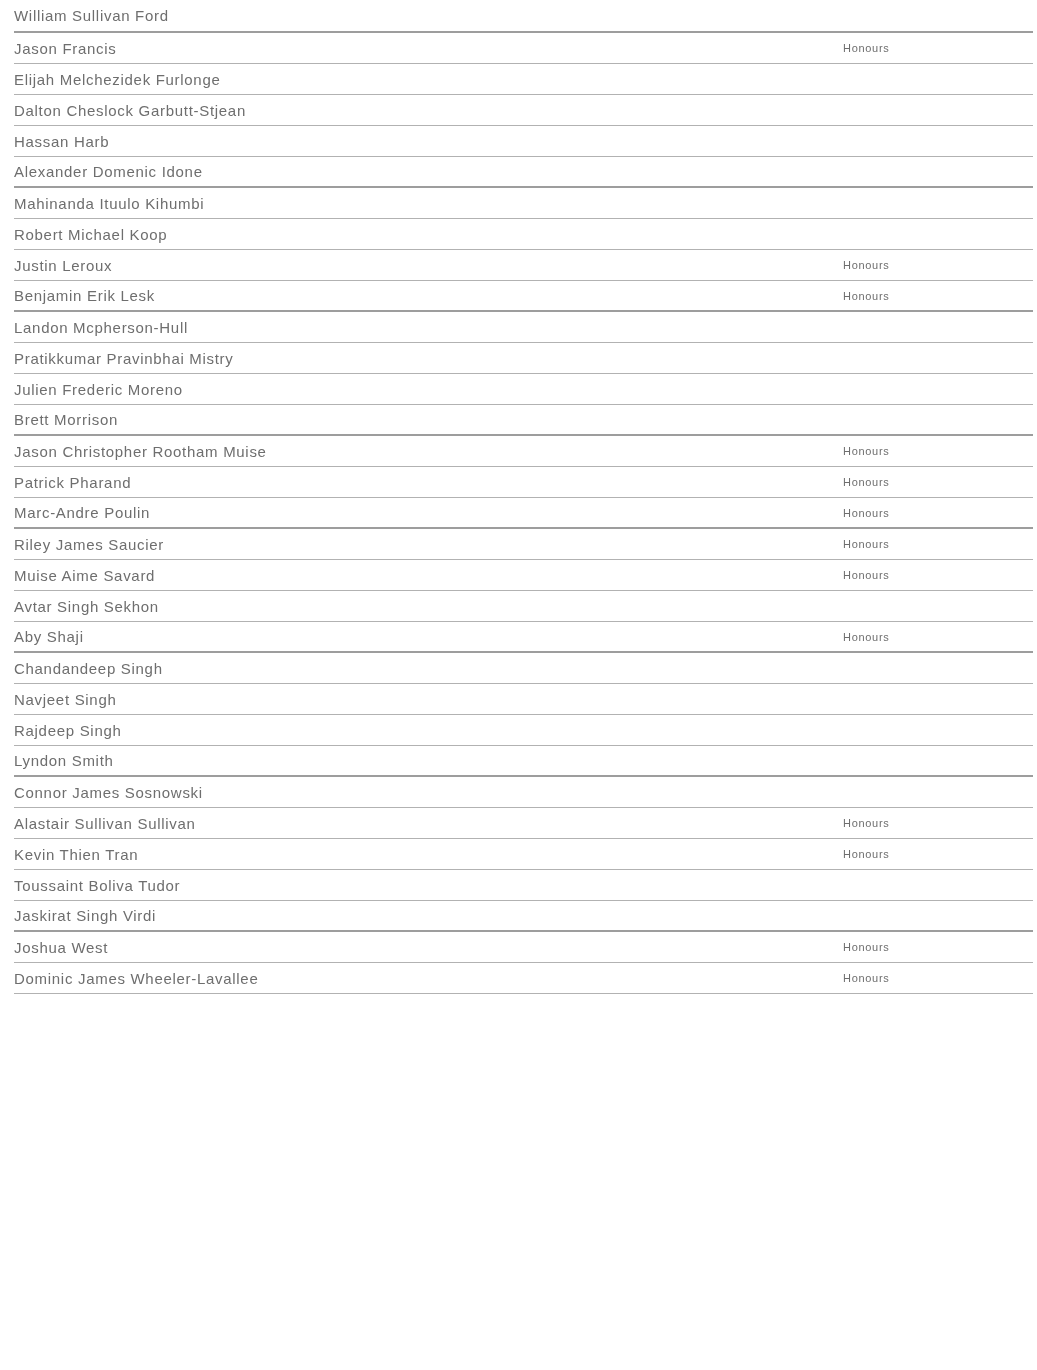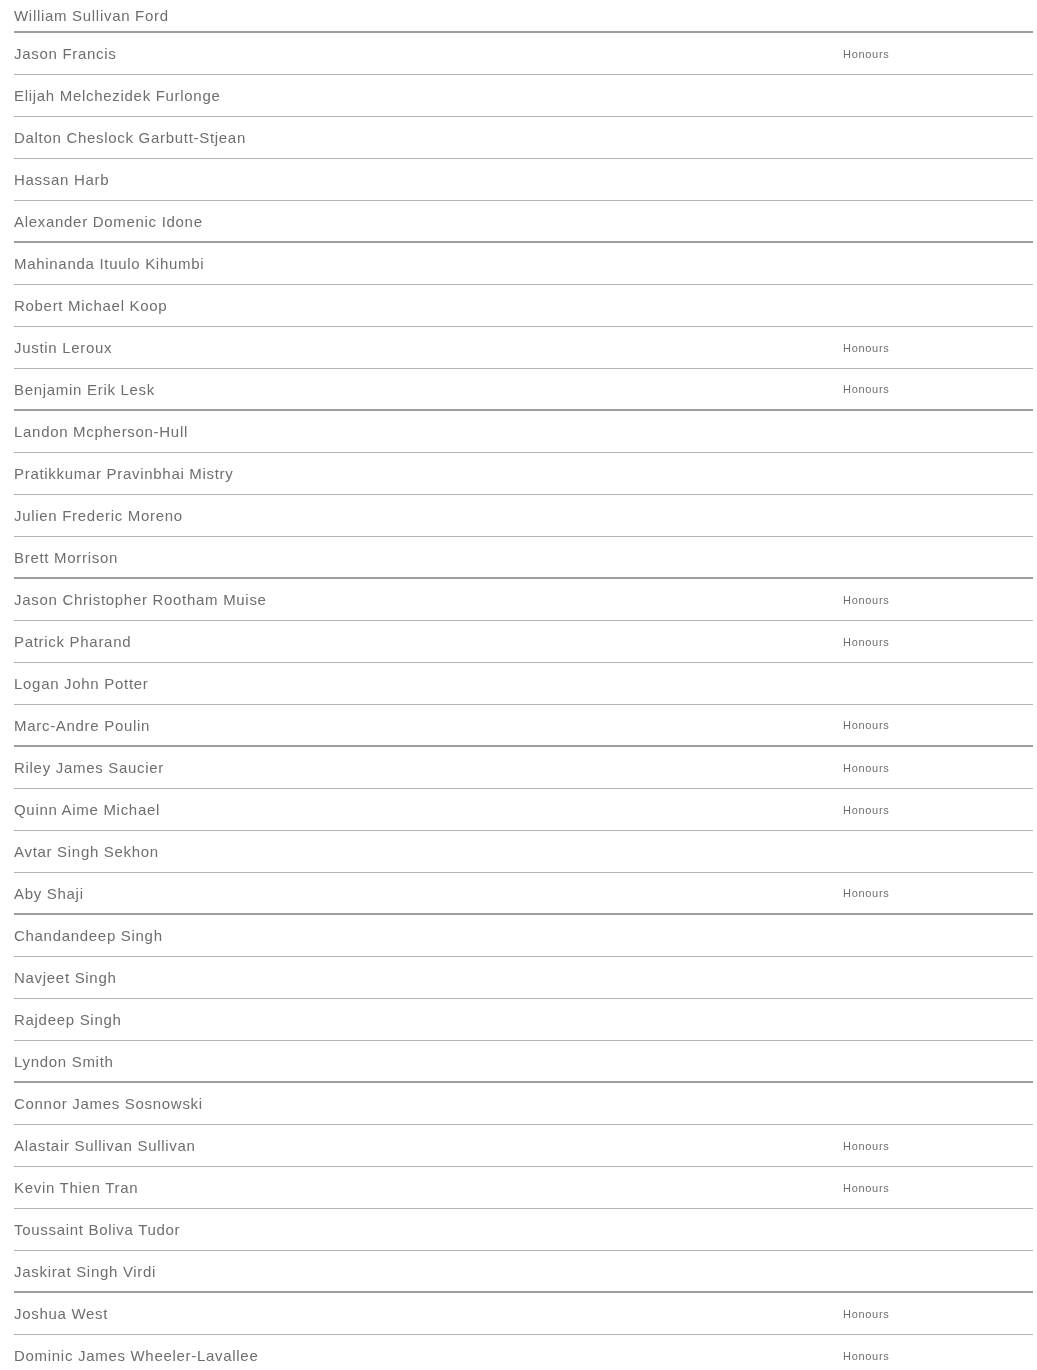--- a/index.html
+++ b/index.html
@@ -13,21 +13,21 @@
     overflow: hidden;
     font-family: "Liberation Sans", "DejaVu Sans", sans-serif;
   }
   .grad-table {
     margin-left: 14px;
     width: 1019px;
   }
   .grad-row {
     position: relative;
     box-sizing: border-box;
-    height: 42px;
+    height: 31px;
     display: flex;
     align-items: center;
     border-bottom: 1px solid #b2b2b2;
   }
   .grad-row.first {
     height: 33px;
   }
   .grad-row.thick {
     border-bottom: 2px solid #9d9d9d;
   }
@@ -125,37 +125,33 @@
   <div class="grad-row">
     <span class="grad-name">Jason Christopher Rootham Muise</span>
     <span class="grad-designation">Honours</span>
   </div>
 
   <div class="grad-row">
     <span class="grad-name">Patrick Pharand</span>
     <span class="grad-designation">Honours</span>
   </div>
 
-  <div class="grad-row">
-    <span class="grad-name">Logan John Potter</span>
-
-  </div>
 
   <div class="grad-row thick">
     <span class="grad-name">Marc-Andre Poulin</span>
     <span class="grad-designation">Honours</span>
   </div>
 
   <div class="grad-row">
     <span class="grad-name">Riley James Saucier</span>
     <span class="grad-designation">Honours</span>
   </div>
 
   <div class="grad-row">
-    <span class="grad-name">Quinn Aime Michael</span>
+    <span class="grad-name">Muise Aime Savard</span>
     <span class="grad-designation">Honours</span>
   </div>
 
   <div class="grad-row">
     <span class="grad-name">Avtar Singh Sekhon</span>
 
   </div>
 
   <div class="grad-row thick">
     <span class="grad-name">Aby Shaji</span>

